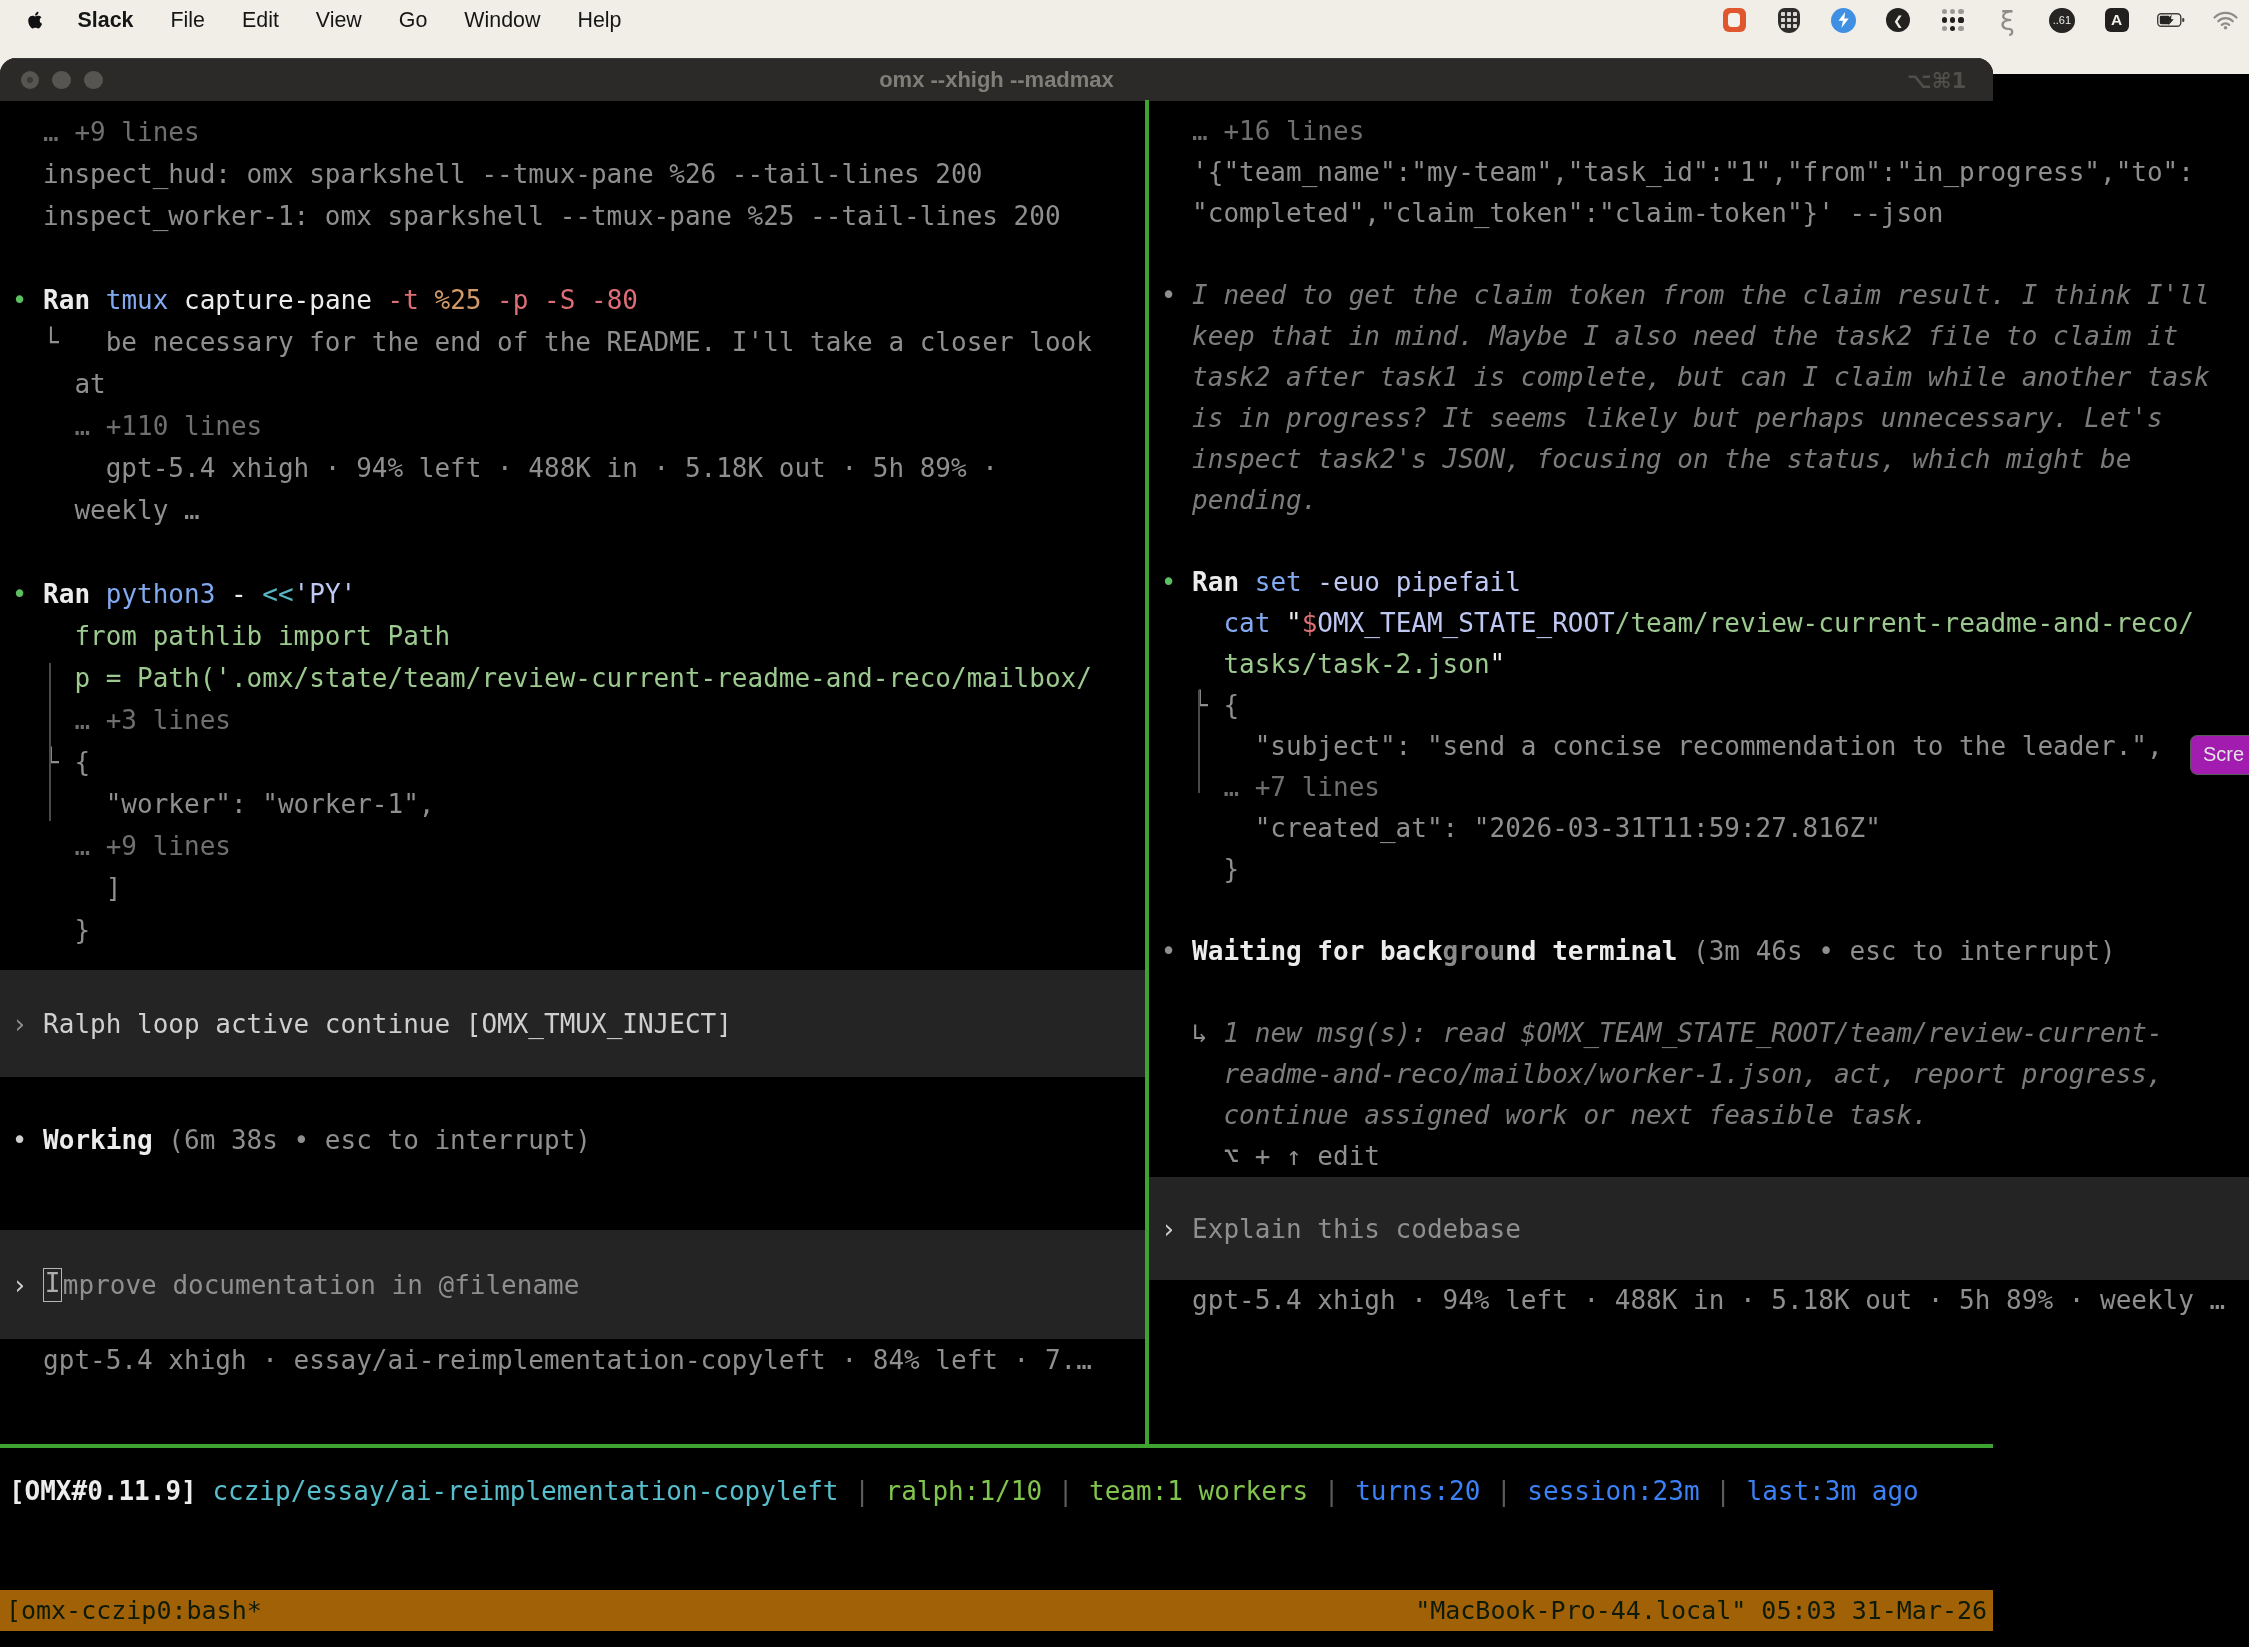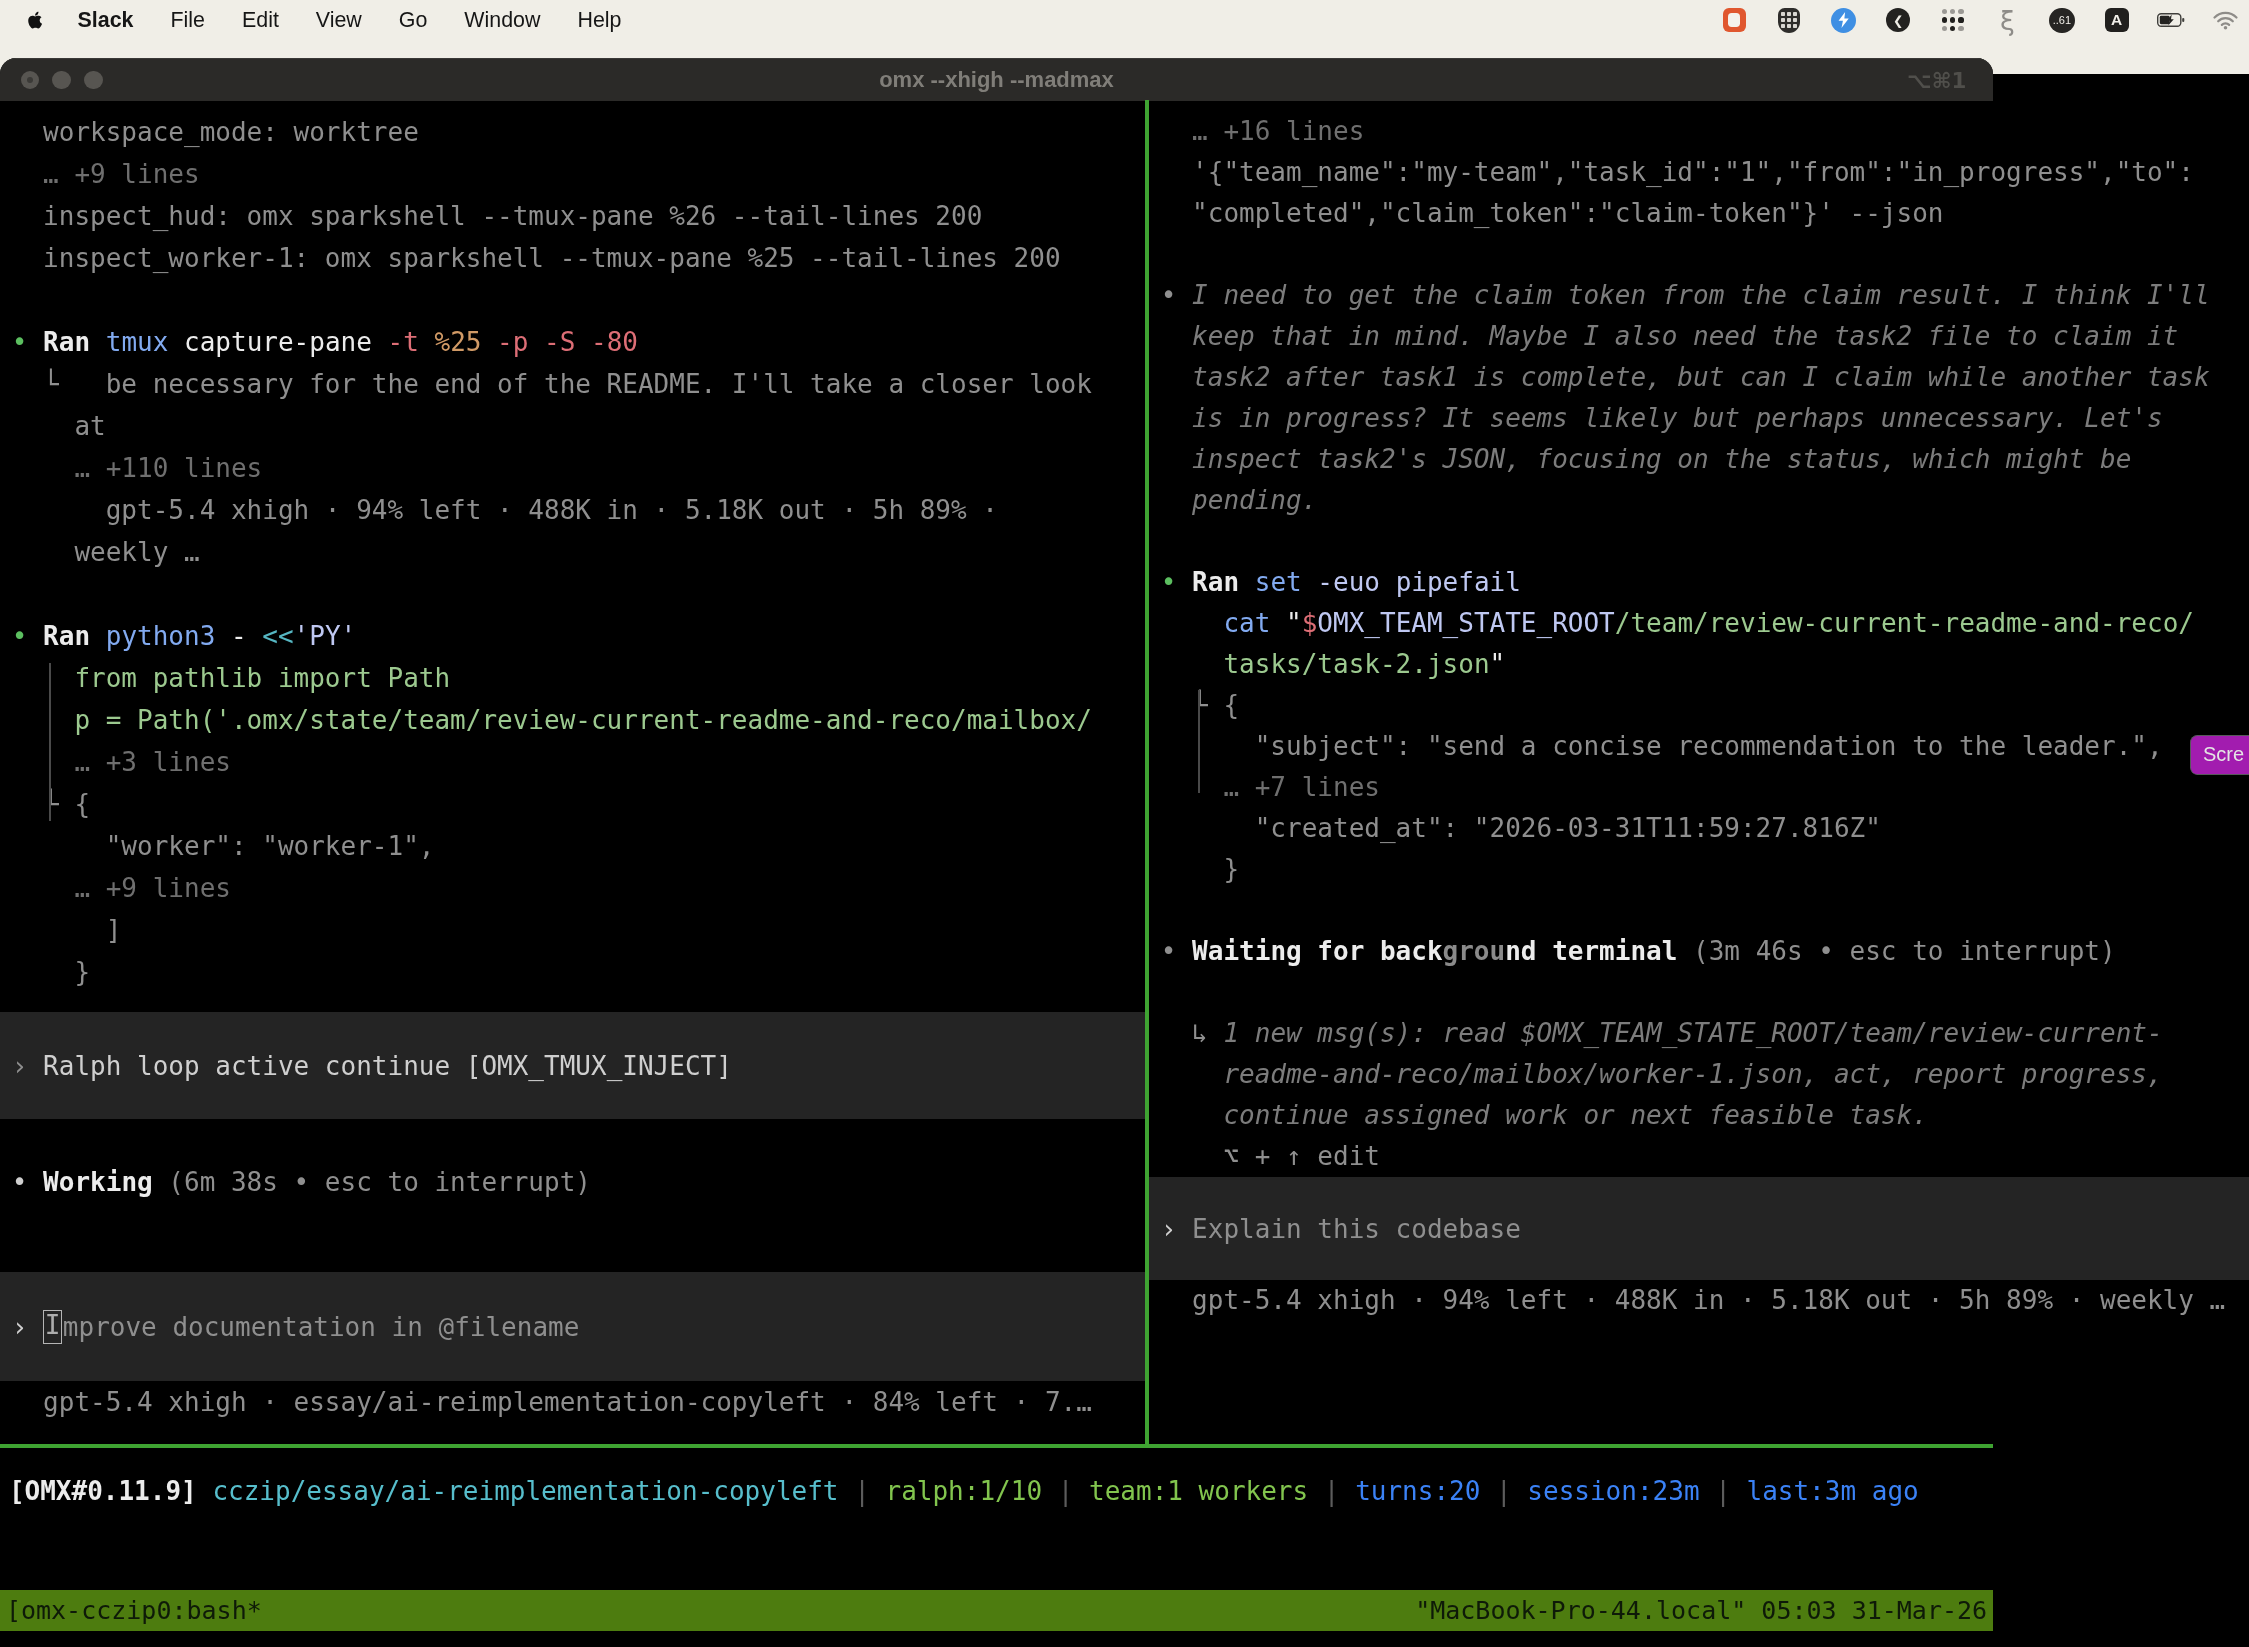--- a/index.html
+++ b/index.html
@@ -165,21 +165,20 @@
           <i></i>
         </span>
       <span class="tl" id="tl2"></span>
       <span class="tl" id="tl3"></span>
       <span id="win-title">omx --xhigh --madmax</span>
       <span id="win-shortcut">⌥⌘1</span>
     </div>
 
     <div class="pane" id="pane-left">
       <div style="height:11px"></div>
-      <div class="row g">  workspace_mode: worktree</div>
       <div class="row dg">  … +9 lines</div>
       <div class="row g">  inspect_hud: omx sparkshell --tmux-pane %26 --tail-lines 200</div>
       <div class="row g">  inspect_worker-1: omx sparkshell --tmux-pane %25 --tail-lines 200</div>
       <div class="row"></div>
       <div class="row"><span class="bul">• </span><span class="w b">Ran </span><span class="blue">tmux </span><span class="w">capture-pane </span><span class="pink">-t </span><span class="orange">%25 </span><span class="pink">-p -S -80</span></div>
       <div class="row g">  └   be necessary for the end of the README. I'll take a closer look</div>
       <div class="row g">    at</div>
       <div class="row dg">    … +110 lines</div>
       <div class="row g">      gpt-5.4 xhigh · 94% left · 488K in · 5.18K out · 5h 89% ·</div>
       <div class="row g">    weekly …</div>
@@ -234,21 +233,21 @@
       <div class="row think">    readme-and-reco/mailbox/worker-1.json, act, report progress,</div>
       <div class="row think">    continue assigned work or next feasible task.</div>
       <div class="row g">    ⌥ + ↑ edit</div>
       <div class="band" style="height:103px"><span class="lgray">› </span><span class="g">Explain this codebase</span></div>
       <div class="row g">  gpt-5.4 xhigh · 94% left · 488K in · 5.18K out · 5h 89% · weekly …</div>
       <div class="gutter" style="top:590px;height:103px"></div>
     </div>
 
     <div id="hud"><span class="w b">[OMX#0.11.9] </span><span style="color:#57BECC">cczip/essay/ai-reimplementation-copyleft</span><span class="hud-sep"> | </span><span style="color:#82C54E">ralph:1/10</span><span class="hud-sep"> | </span><span style="color:#82C54E">team:1 workers</span><span class="hud-sep"> | </span><span class="hud-gray">turns:20</span><span class="hud-sep"> | </span><span class="hud-gray">session:23m</span><span class="hud-sep"> | </span><span class="hud-gray">last:3m ago</span></div>
 
-    <div id="tmux-bar" style="background:#4d7c0f">
+    <div id="tmux-bar" style="background:#a16207">
       <span>[omx-cczip0:bash*</span>
       <span>"MacBook-Pro-44.local" 05:03 31-Mar-26</span>
     </div>
   </div>
 
   <div id="tooltip">Scre</div>
 
 </div>
 
 

